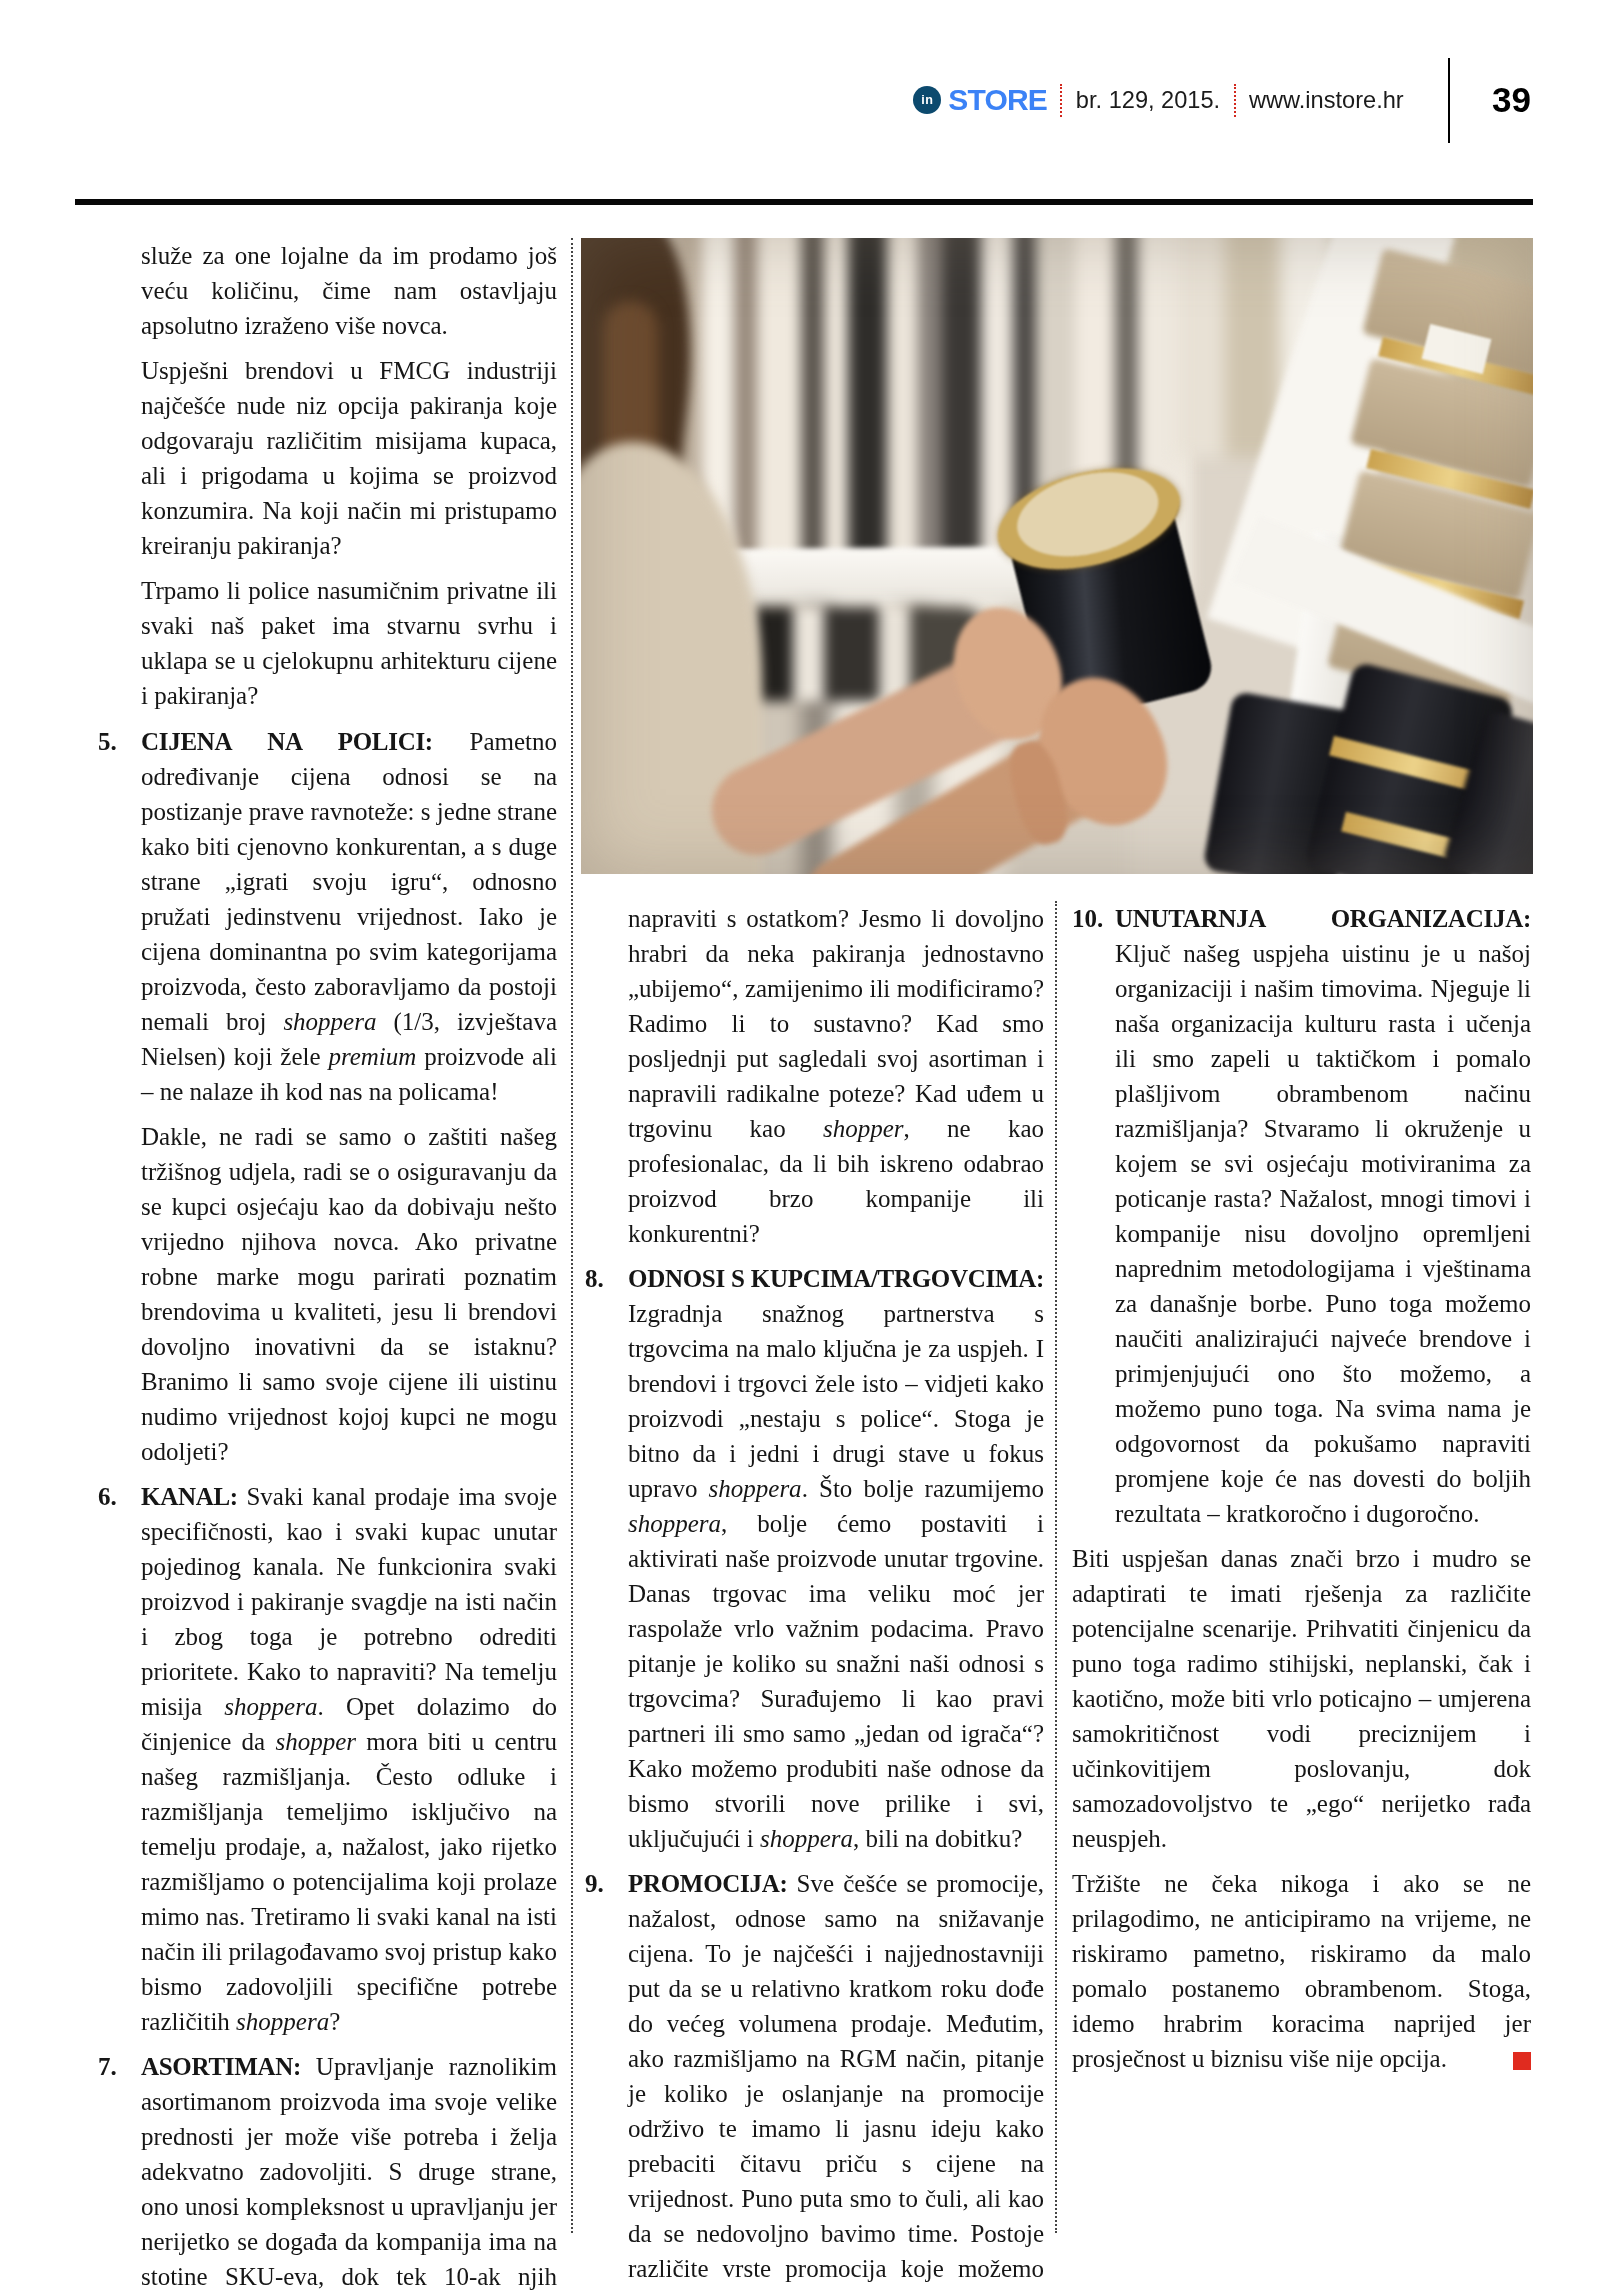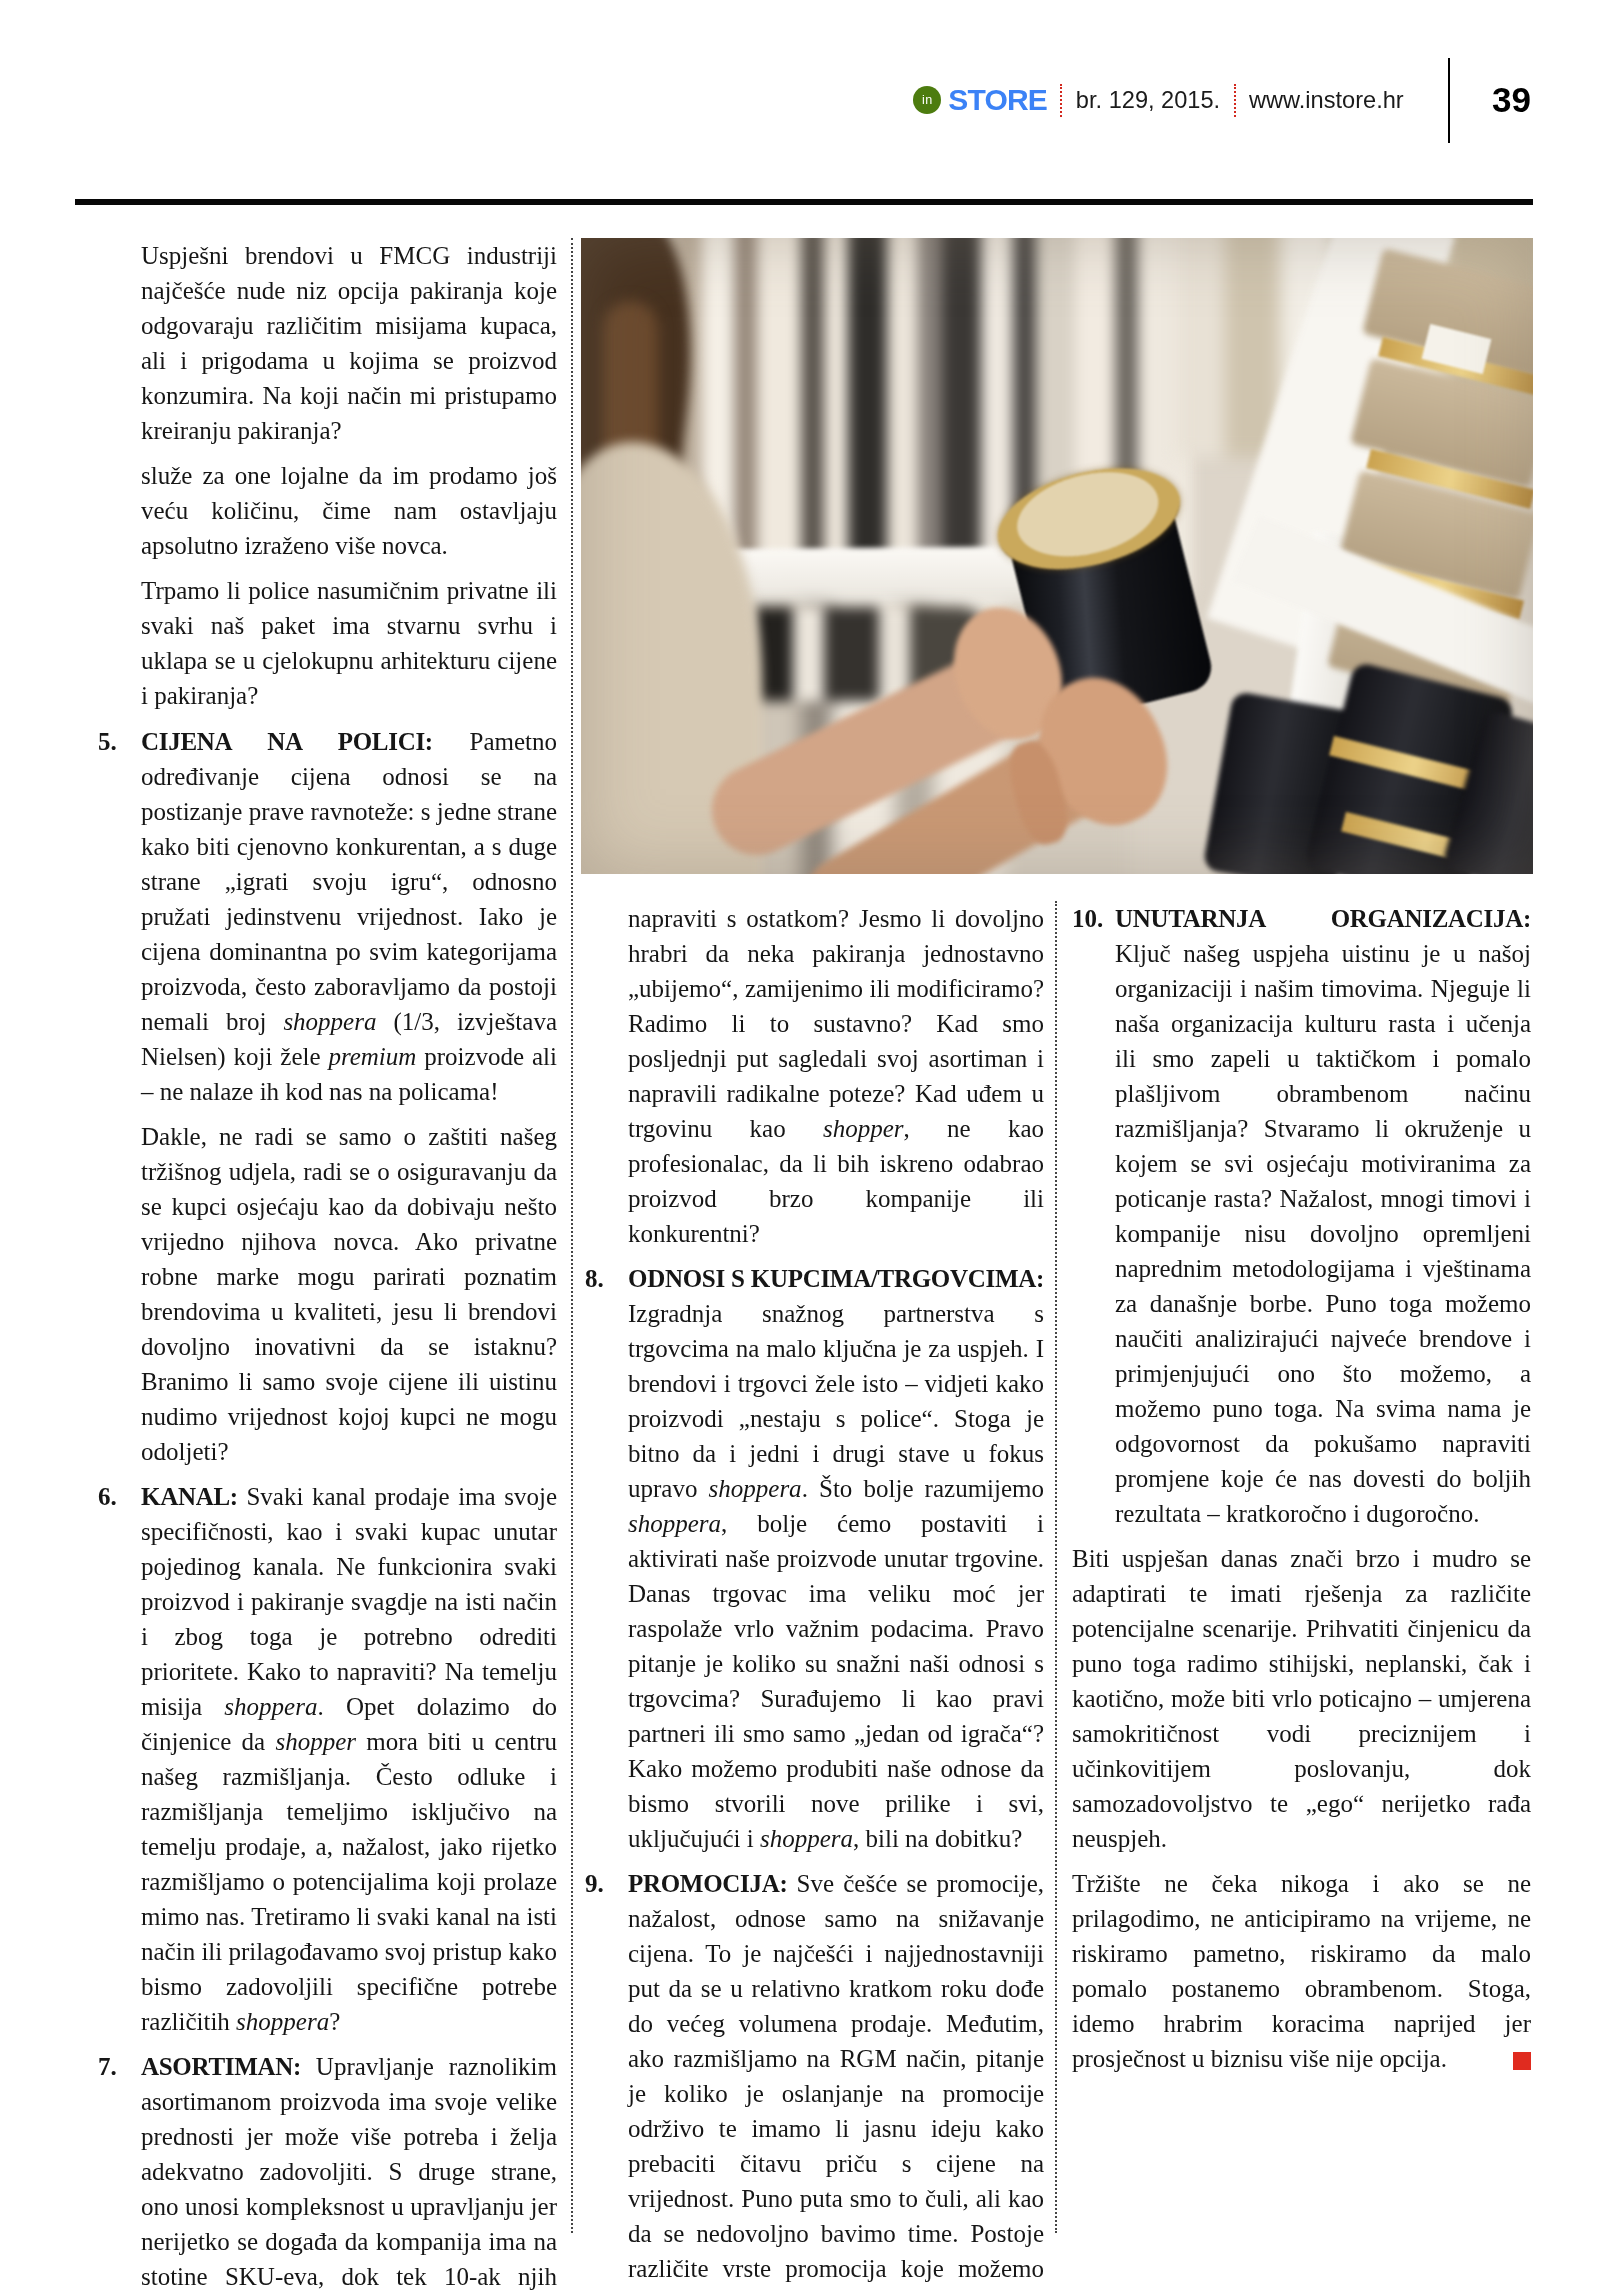--- a/index.html
+++ b/index.html
@@ -7,23 +7,23 @@
     width:1623px;height:2295px;position:relative;background:#ffffff;
     font-family:"Liberation Serif", serif;color:#161616;overflow:hidden;
   }
   
   .header{
     position:absolute;top:49px;left:0;right:92px;height:102px;
     display:flex;justify-content:flex-end;align-items:center;
     font-family:"Liberation Sans", sans-serif;
   }
   .logo-icon{
-    width:28px;height:28px;border-radius:50%;background:#4d7c0f;color:#fff;
+    width:28px;height:28px;border-radius:50%;background:#0c4a6e;color:#fff;
     display:flex;align-items:center;justify-content:center;
-    font-weight:400;font-size:12.6px;letter-spacing:0.4px;flex:0 0 auto;
+    font-weight:700;font-size:12.6px;letter-spacing:0.4px;flex:0 0 auto;
   }
   .logo-text{font-size:30px;font-weight:800;letter-spacing:-0.8px;color:#3b82f6;margin-left:7px;}
   .hsep{height:33px;width:0;border-left:2.4px dotted #d2281e;margin:0 13.4px;}
   .issue,.site{font-size:23.6px;color:#1b1b1b;white-space:nowrap;}
   .vbar{width:2.4px;height:85px;background:#000;margin-left:44px;flex:0 0 auto;}
   .pageno{font-size:35px;font-weight:800;color:#000;margin-left:42px;}
   
   .rule{position:absolute;left:75px;top:199px;width:1458px;height:6.3px;background:#070707;}
   
   .col{
@@ -166,22 +166,22 @@
   <div class="ph ph-hand1"></div>
   <div class="ph ph-hand2"></div>
   <div class="ph ph-thumb"></div>
   <div class="ph ph-vignette"></div>
 </div>
 
 <div class="colsep" id="sep1"></div>
 <div class="colsep" id="sep2"></div>
 
 <div class="col" id="col1">
+    <p class="para"><span>služe za one lojalne da im prodamo još veću količinu, čime nam ostavljaju apsolutno izraženo više novca.</span></p>
     <p class="para"><span>Uspješni brendovi u FMCG industriji najčešće nude niz opcija pakiranja koje odgovaraju različitim misijama kupaca, ali i prigodama u kojima se proizvod konzumira. Na koji način mi pristupamo kreiranju pakiranja?</span></p>
-    <p class="para"><span>služe za one lojalne da im prodamo još veću količinu, čime nam ostavljaju apsolutno izraženo više novca.</span></p>
     <p class="para"><span>Trpamo li police nasumičnim privatne ili svaki naš paket ima stvarnu svrhu i uklapa se u cjelokupnu arhitekturu cijene i pakiranja?</span></p>
     <div class="item">
       <div class="num">5.</div>
       <div class="body"><strong class="bh">CIJENA NA POLICI:</strong><span> Pametno određivanje cijena odnosi se na postizanje prave ravnoteže: s jedne strane kako biti cjenovno konkurentan, a s duge strane „igrati svoju igru“, odnosno pružati jedinstvenu vrijednost. Iako je cijena dominantna po svim kategorijama proizvoda, često zaboravljamo da postoji nemali broj </span><em>shoppera</em><span> (1/3, izvještava Nielsen) koji žele </span><em>premium</em><span> proizvode ali – ne nalaze ih kod nas na policama!</span></div>
     </div>
     <p class="para"><span>Dakle, ne radi se samo o zaštiti našeg tržišnog udjela, radi se o osiguravanju da se kupci osjećaju kao da dobivaju nešto vrijedno njihova novca. Ako privatne robne marke mogu parirati poznatim brendovima u kvaliteti, jesu li brendovi dovoljno inovativni da se istaknu? Branimo li samo svoje cijene ili uistinu nudimo vrijednost kojoj kupci ne mogu odoljeti?</span></p>
     <div class="item">
       <div class="num">6.</div>
       <div class="body"><strong class="bh">KANAL:</strong><span> Svaki kanal prodaje ima svoje specifičnosti, kao i svaki kupac unutar pojedinog kanala. Ne funkcionira svaki proizvod i pakiranje svagdje na isti način i zbog toga je potrebno odrediti prioritete. Kako to napraviti? Na temelju misija </span><em>shoppera</em><span>. Opet dolazimo do činjenice da </span><em>shopper</em><span> mora biti u centru našeg razmišljanja. Često odluke i razmišljanja temeljimo isključivo na temelju prodaje, a, nažalost, jako rijetko razmišljamo o potencijalima koji prolaze mimo nas. Tretiramo li svaki kanal na isti način ili prilagođavamo svoj pristup kako bismo zadovoljili specifične potrebe različitih </span><em>shoppera</em><span>?</span></div>
     </div>

